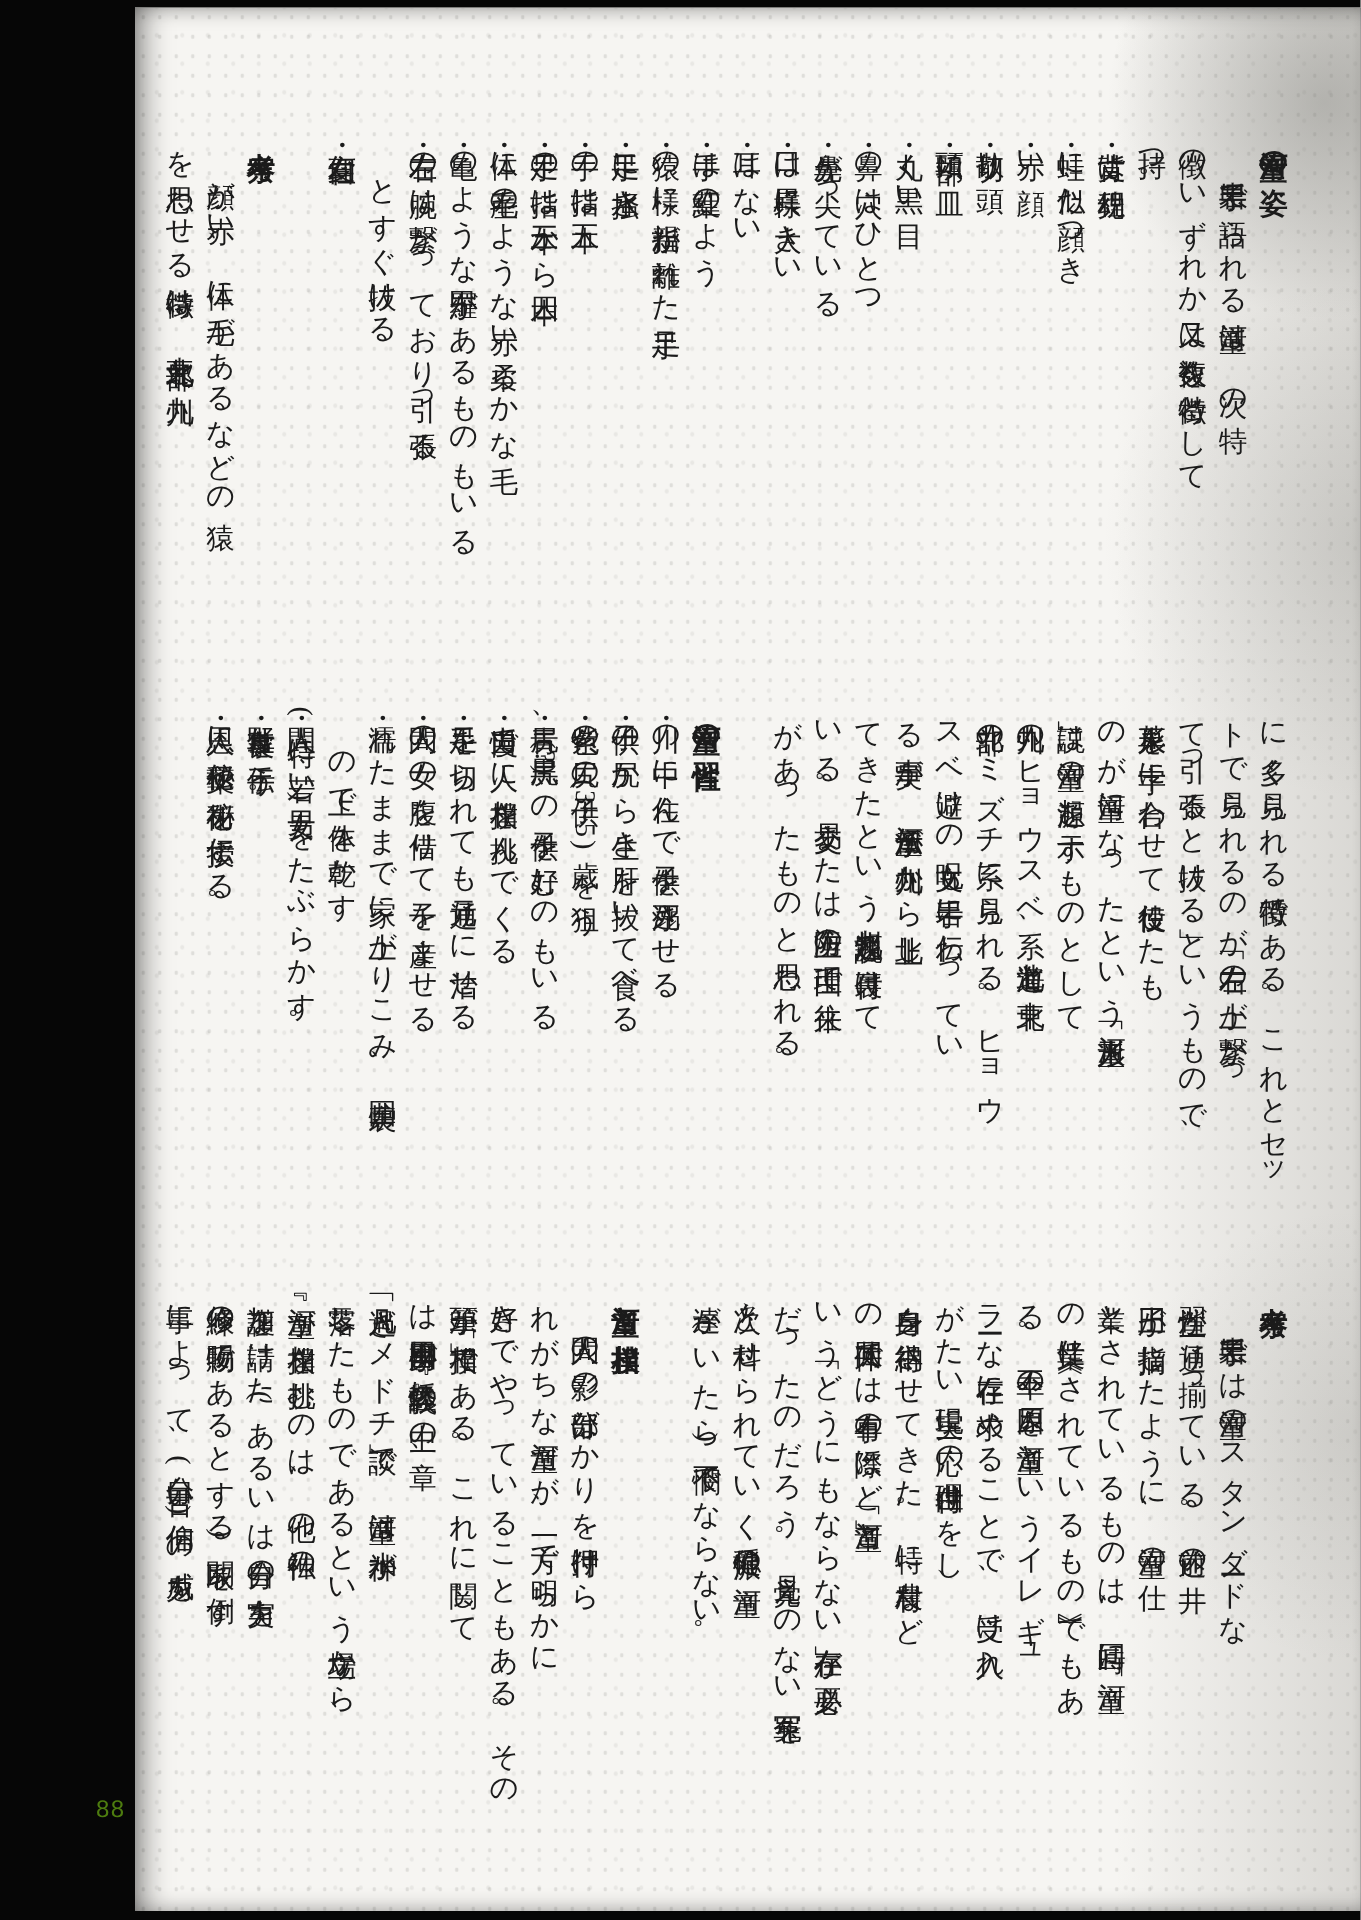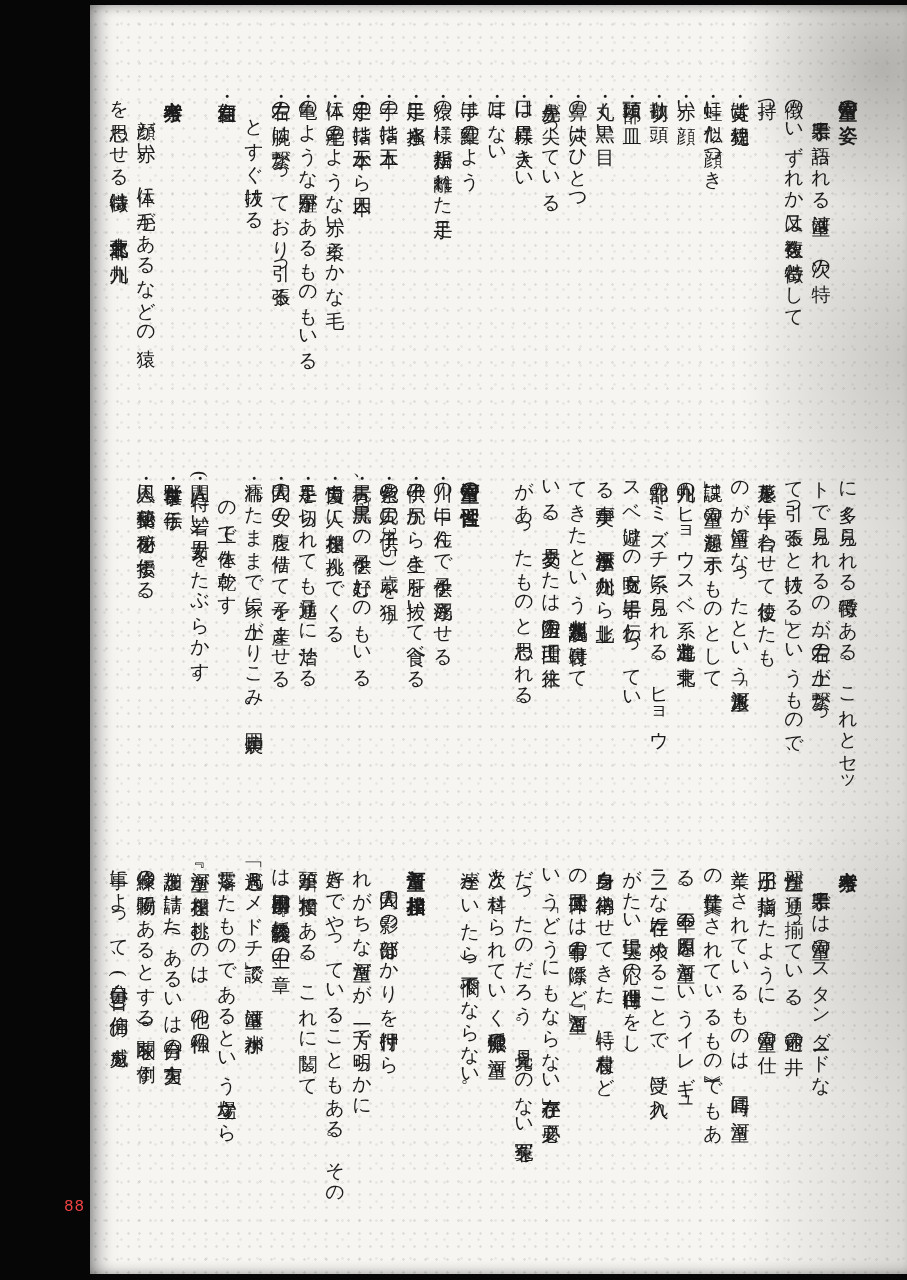--- a/index.html
+++ b/index.html
@@ -40,24 +40,24 @@
     white-space:pre;
   }
   .band .col{white-space:pre;}
   .band .h{font-weight:bold;}
   .band-1{top:81px;}
   .band-2{top:463px;}
   .band-3{top:851px;}
   .page-number{
     position:absolute;
     left:64px;top:1198px;
-    font-family:Liberation Mono, monospace;
+    font-family:Liberation Sans, sans-serif;
     font-size:16px;
     letter-spacing:1px;
-    color:#ef4444;
+    color:#4d7c0f;
   }
 </style>
 </head>
 <body>
 
 <div class="paper">
   <div class="band band-1"><div class="col h">河童の姿</div><div class="col">　岩手県で語られる河童は、次の特</div><div class="col">徴のいずれか又は複数を特徴として</div><div class="col">持つ。</div><div class="col">・背丈は幼児程</div><div class="col">・蛙に似た顔つき</div><div class="col">・赤い顔</div><div class="col">・散切り頭</div><div class="col">・頭頂部に皿</div><div class="col">・丸く黒い目</div><div class="col">・鼻の穴はひとつ</div><div class="col">・鼻先が尖っている</div><div class="col">・口は異様に大きい</div><div class="col">・耳はない</div><div class="col">・手は紅葉のよう</div><div class="col">・猿の様に親指が離れた手足</div><div class="col">・手足に水掻き</div><div class="col">・手の指は五本</div><div class="col">・手足の指は三本から四本</div><div class="col">・体に産毛のような赤い柔らかな毛</div><div class="col">・亀のような甲羅があるものもいる</div><div class="col">・左右の腕は繋がっており引っ張る</div><div class="col">　とすぐ抜ける</div><div class="col">・変幻自在</div><div class="col">　</div><div class="col h">考察</div><div class="col">　顔が赤い、体に毛があるなどの猿</div><div class="col">を思わせる特徴は、東北北部と九州</div></div>
   <div class="band band-2"><div class="col">に多く見られる特徴である。これとセッ</div><div class="col">トで見られるのが「左右の上が繋がっ</div><div class="col">て引っ張ると抜ける」というもので、</div><div class="col">草人形を十字に合わせて使役したも</div><div class="col">のが河童になったという「河童人形</div><div class="col">説」は河童の起源を示すものとして</div><div class="col">九州のヒョウスベ系、北海道と東北</div><div class="col">北部のミズチ系に見られる。ヒョウ</div><div class="col">スベ避けの呪文も岩手に伝わってい</div><div class="col">る事実が、河童伝承が九州から北上し</div><div class="col">てきたという九州起源説を裏付けて</div><div class="col">いる。交易または海防上の理由で往来</div><div class="col">があったものと思われる。</div><div class="col">　</div><div class="col h">河童の習性</div><div class="col">・川の中に住んで子供を溺死させる</div><div class="col">・子供の尻から生き肝を抜いて食べる</div><div class="col">・紫色の尻の子供(3~5歳)を狙う</div><div class="col">・青尻、黒尻(?)の子供を好むのもいる</div><div class="col">・力自慢で人に相撲を挑んでくる</div><div class="col">・手足を切られても元通りに治せる</div><div class="col">・人間の女の腹を借りて子を産ませる</div><div class="col">・濡れたままで家に上がりこみ、囲炉裏</div><div class="col">　の上で体を乾かす</div><div class="col">・人間(特に若い男女)をたぶらかす。</div><div class="col">・野良仕事を手伝う。</div><div class="col">・恩人に秘伝薬や秘術を伝授する。</div></div>
   <div class="band band-3"><div class="col h">考察</div><div class="col">　岩手県では河童のスタンダードな</div><div class="col">習性が一通り揃っている。前述の井</div><div class="col">上円了が指摘したように、河童の仕</div><div class="col">業とされているものは、同時に「河童</div><div class="col">の仕業に《されているもの》」でもあ</div><div class="col">る。不幸の原因を河童というイレギュ</div><div class="col">ラーな存在に求めることで、受け入れ</div><div class="col">がたい現実に一応の理由付けをし、</div><div class="col">自身を納得させてきた。特に農村など</div><div class="col">の共同体では有事の際ほど「河童」と</div><div class="col">いう「どうにもならない存在」が必要</div><div class="col">だったのだろう。見覚えのない冤罪を</div><div class="col">次々と科せられていく穏健派の河童</div><div class="col">達が(いたら)不憫でならない。</div><div class="col">　</div><div class="col h">河童と相撲</div><div class="col">　人間の影の部分ばかりを押付けら</div><div class="col">れがちな河童だが、一方で明らかに</div><div class="col">好きでやっていることもある。その</div><div class="col">筆頭が「相撲」である。これに関して</div><div class="col">は柳田國男が『妖怪談義』の中の一章、</div><div class="col">「凡過ぎメドチ談」で、河童は水神が</div><div class="col">零落したものであるという立場から、</div><div class="col">『河童が相撲を挑むのは、他の神仏の</div><div class="col">加護を請けた(あるいは自分の実力を</div><div class="col">修練の賜物であるとする)関取を倒す</div><div class="col">事によって、自分(古い信仰)の威力を</div></div>
 </div>

